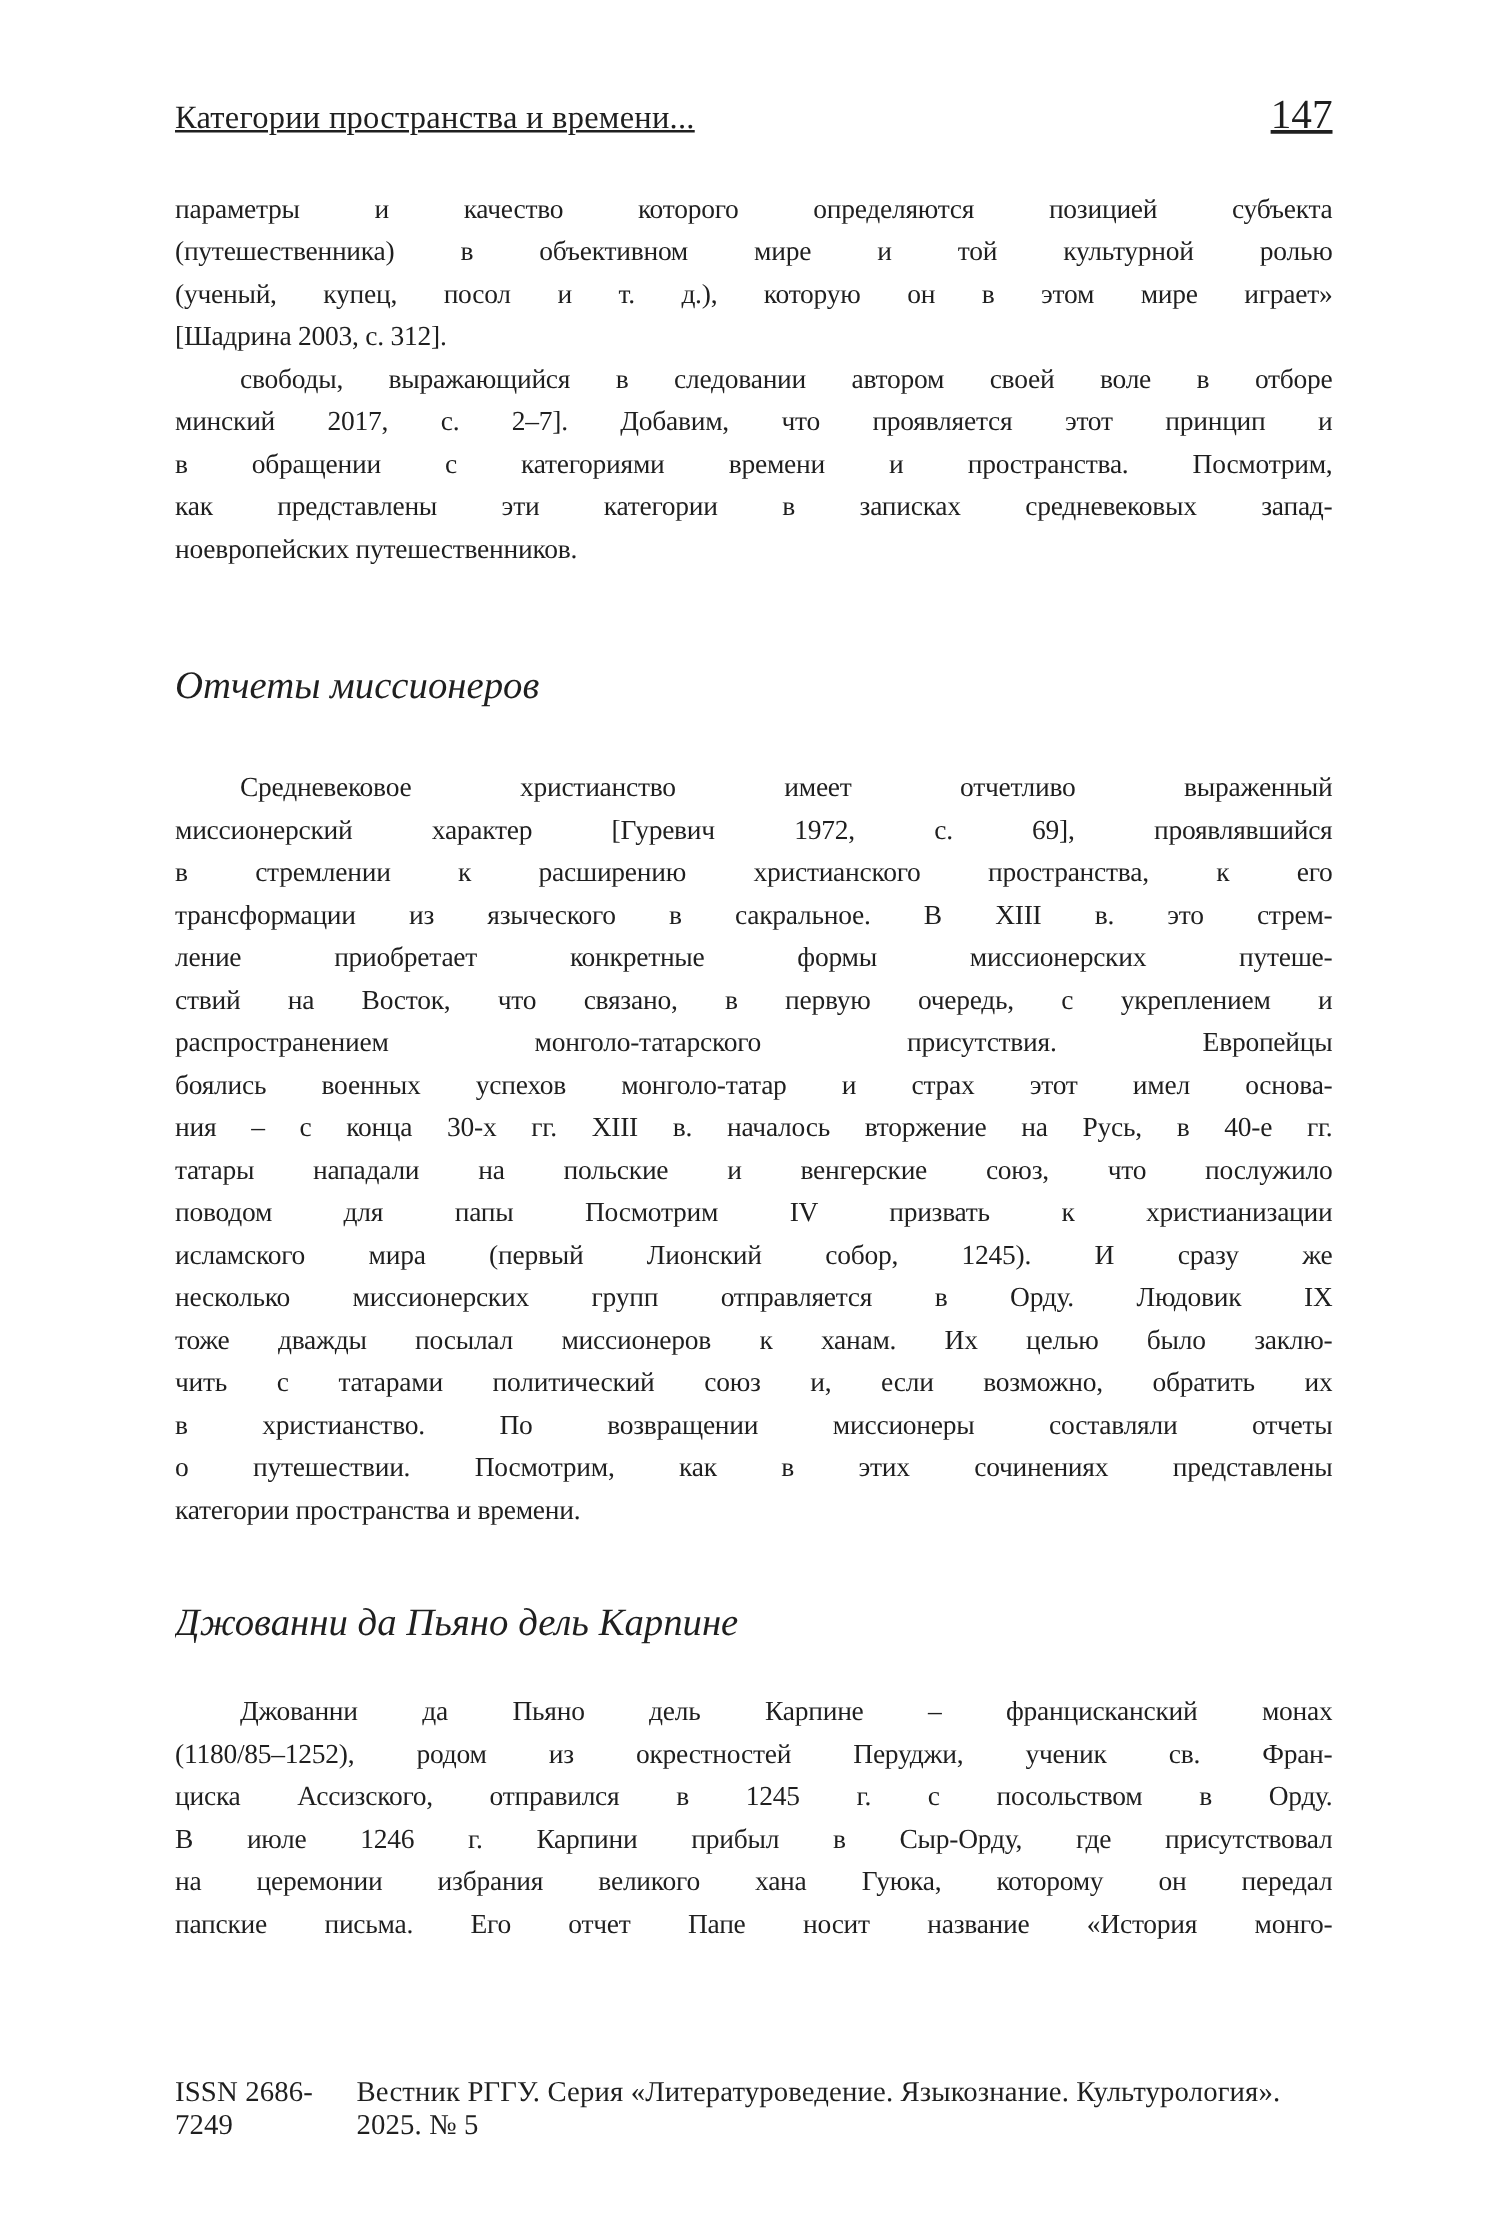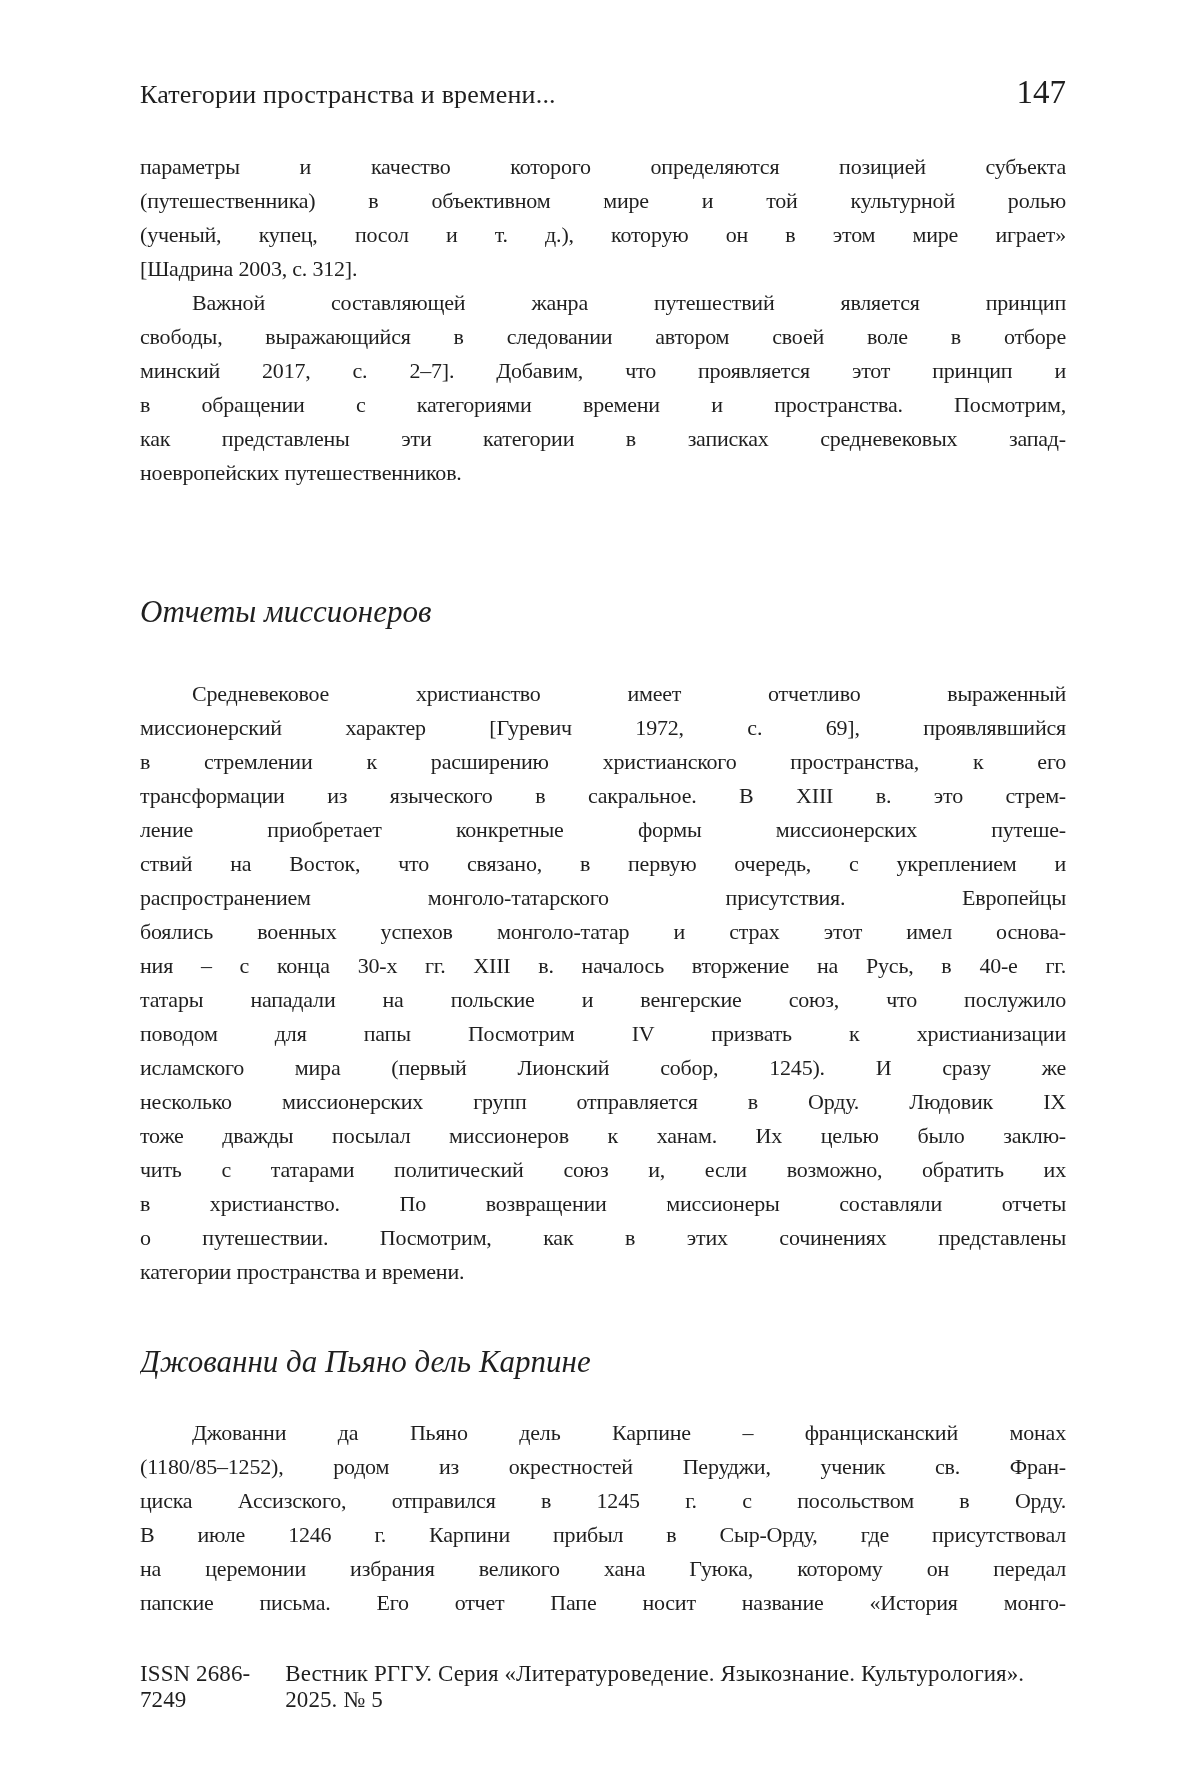--- a/index.html
+++ b/index.html
@@ -13,20 +13,21 @@
     overflow: hidden;
   }
   .runhead {
     position: absolute;
     left: 140px;
     top: 74px;
     width: 926px;
     display: flex;
     justify-content: space-between;
     align-items: baseline;
+    text-decoration: underline;
   }
   .rh-title { font-size: 26px; letter-spacing: 0.2px; }
   .rh-num { font-size: 33px; }
   .content {
     position: absolute;
     left: 140px;
     top: 150px;
     width: 926px;
   }
   .para { margin: 0; }
@@ -42,21 +43,21 @@
   }
   .line.last { text-align-last: left; }
   .para.indent .line:first-child { text-indent: 52px; }
   .heading {
     font-style: italic;
     font-size: 31px;
     line-height: 36px;
     height: 36px;
     overflow: hidden;
   }
-  .heading.h1 { margin-top: 104px; margin-bottom: 47px; }
+  .heading.h1 { margin-top: 74px; margin-bottom: 47px; }
   .heading.h2 { margin-top: 55px; margin-bottom: 36px; }
   .footer {
     position: absolute;
     left: 140px;
     top: 1661px;
     width: 926px;
     display: flex;
     justify-content: flex-start;
     align-items: baseline;
     font-size: 23px;
@@ -74,21 +75,20 @@
   </div>
 
   <div class="content">
       <div class="para">
         <div class="line">параметры и качество которого определяются позицией субъекта</div>
         <div class="line">(путешественника) в объективном мире и той культурной ролью</div>
         <div class="line">(ученый, купец, посол и т. д.), которую он в этом мире играет»</div>
         <div class="line last">[Шадрина 2003, с. 312].</div>
       </div>
       <div class="para indent">
-        <div class="line">Важной составляющей жанра путешествий является принцип</div>
         <div class="line">свободы, выражающийся в следовании автором своей воле в отборе</div>
         <div class="line">минский 2017, с. 2–7]. Добавим, что проявляется этот принцип и</div>
         <div class="line">в обращении с категориями времени и пространства. Посмотрим,</div>
         <div class="line">как представлены эти категории в записках средневековых запад-</div>
         <div class="line last">ноевропейских путешественников.</div>
       </div>
       <div class="heading h1">Отчеты миссионеров</div>
       <div class="para indent">
         <div class="line">Средневековое христианство имеет отчетливо выраженный</div>
         <div class="line">миссионерский характер [Гуревич 1972, с. 69], проявлявшийся</div>

